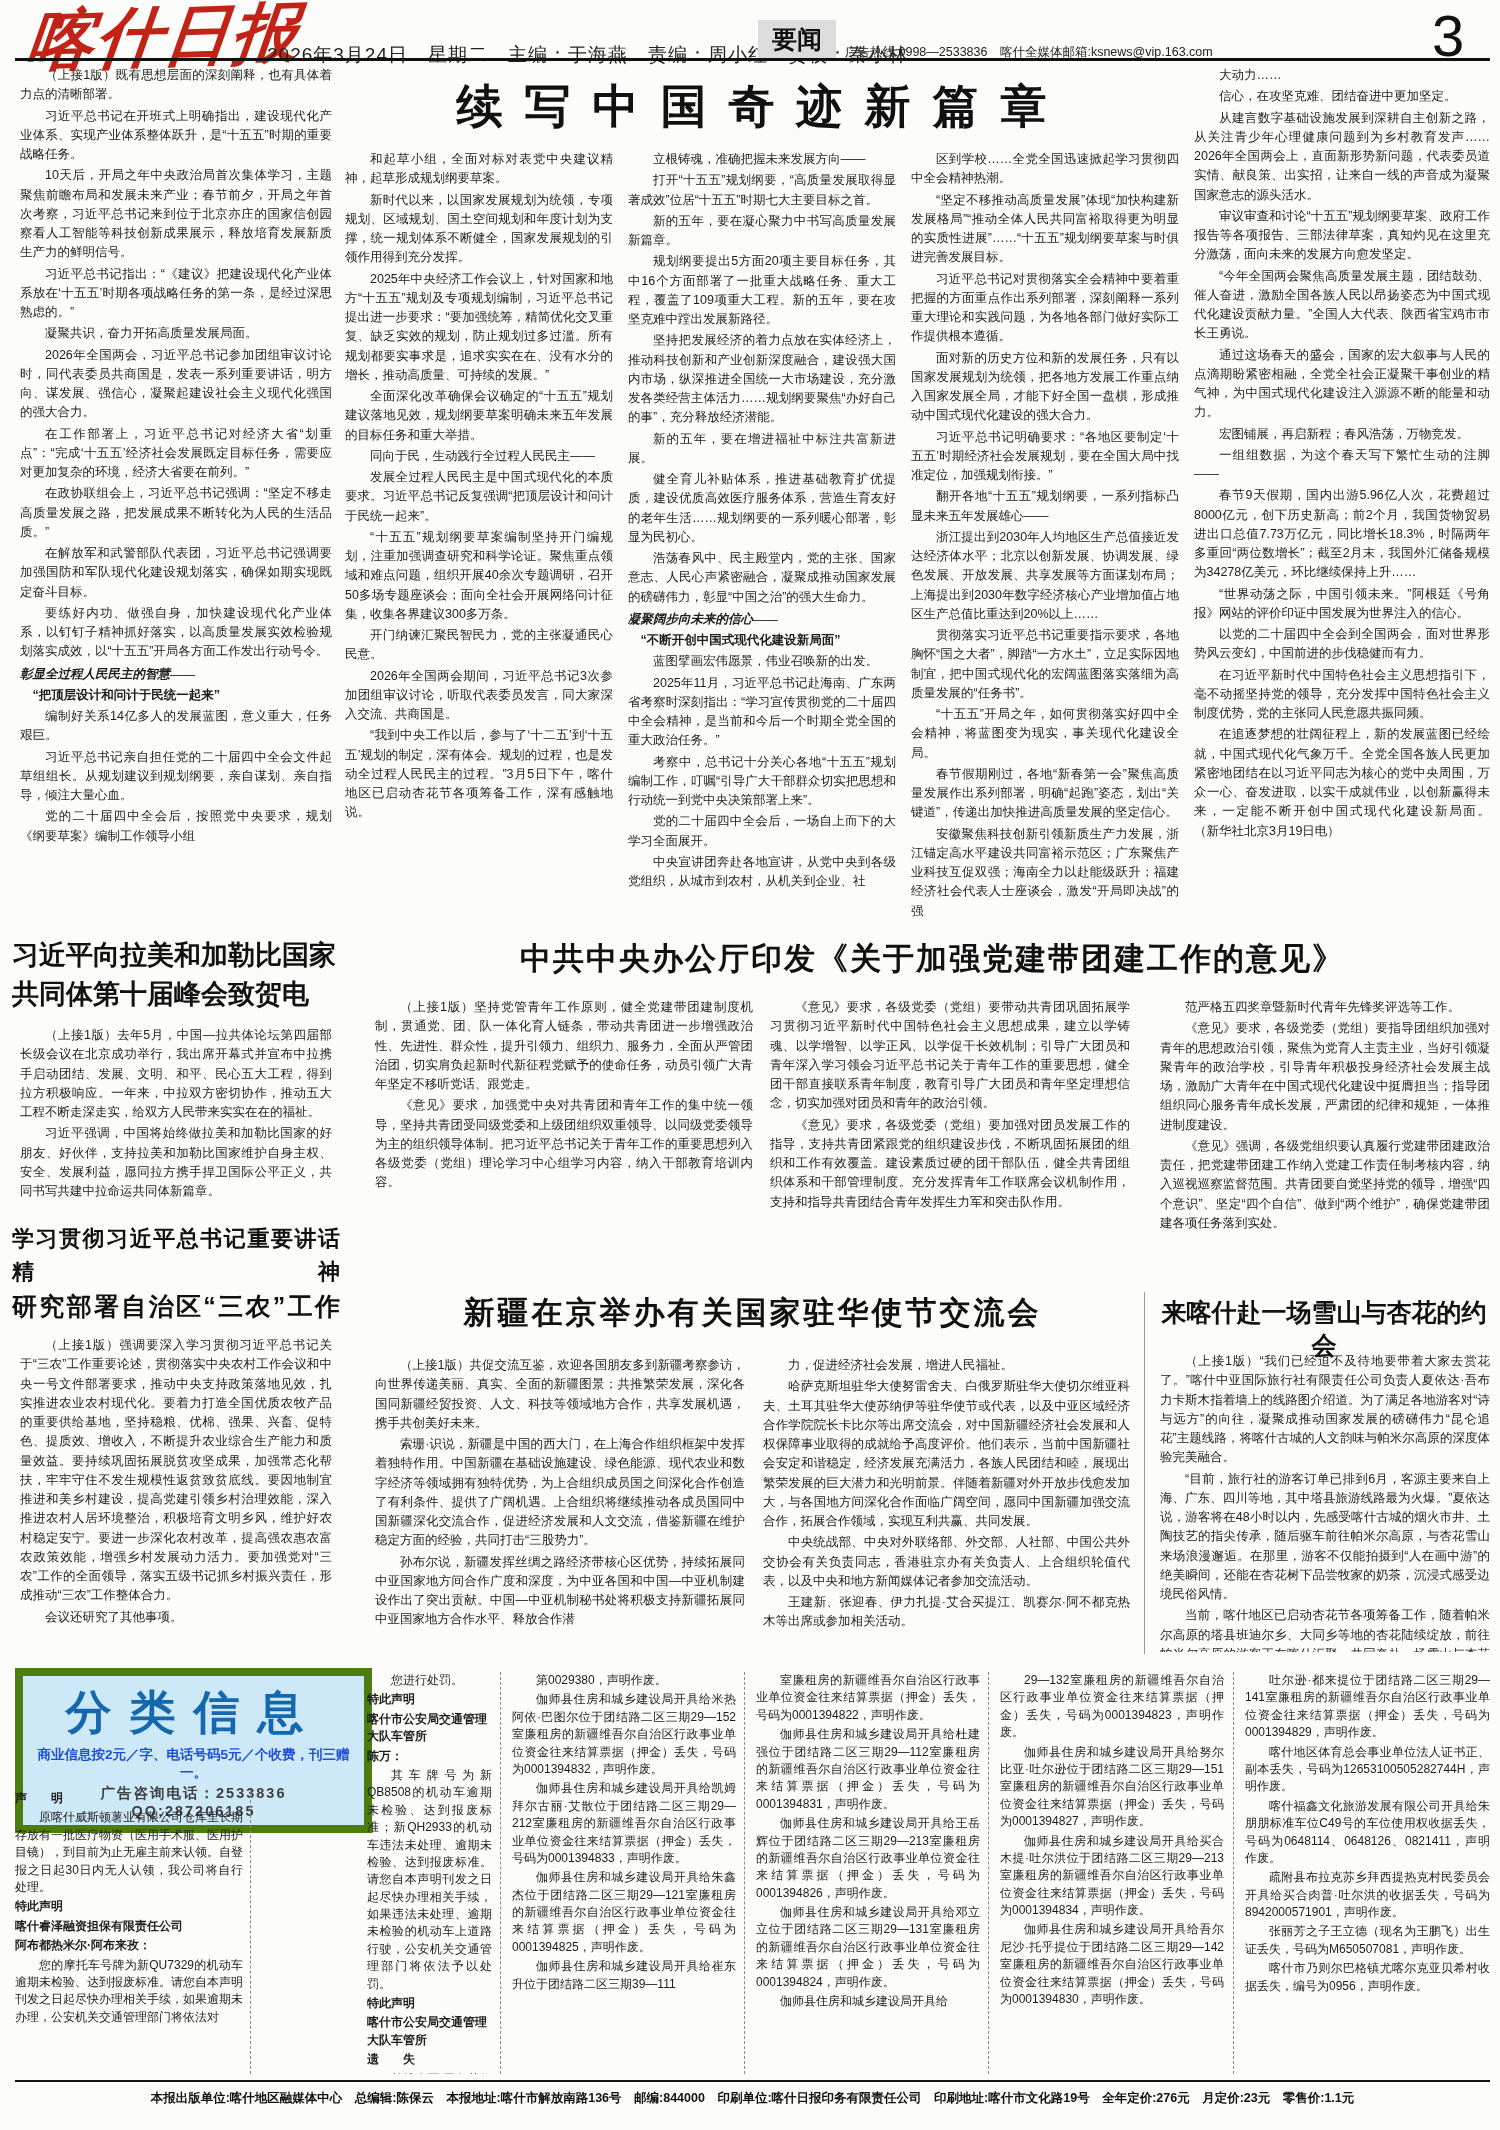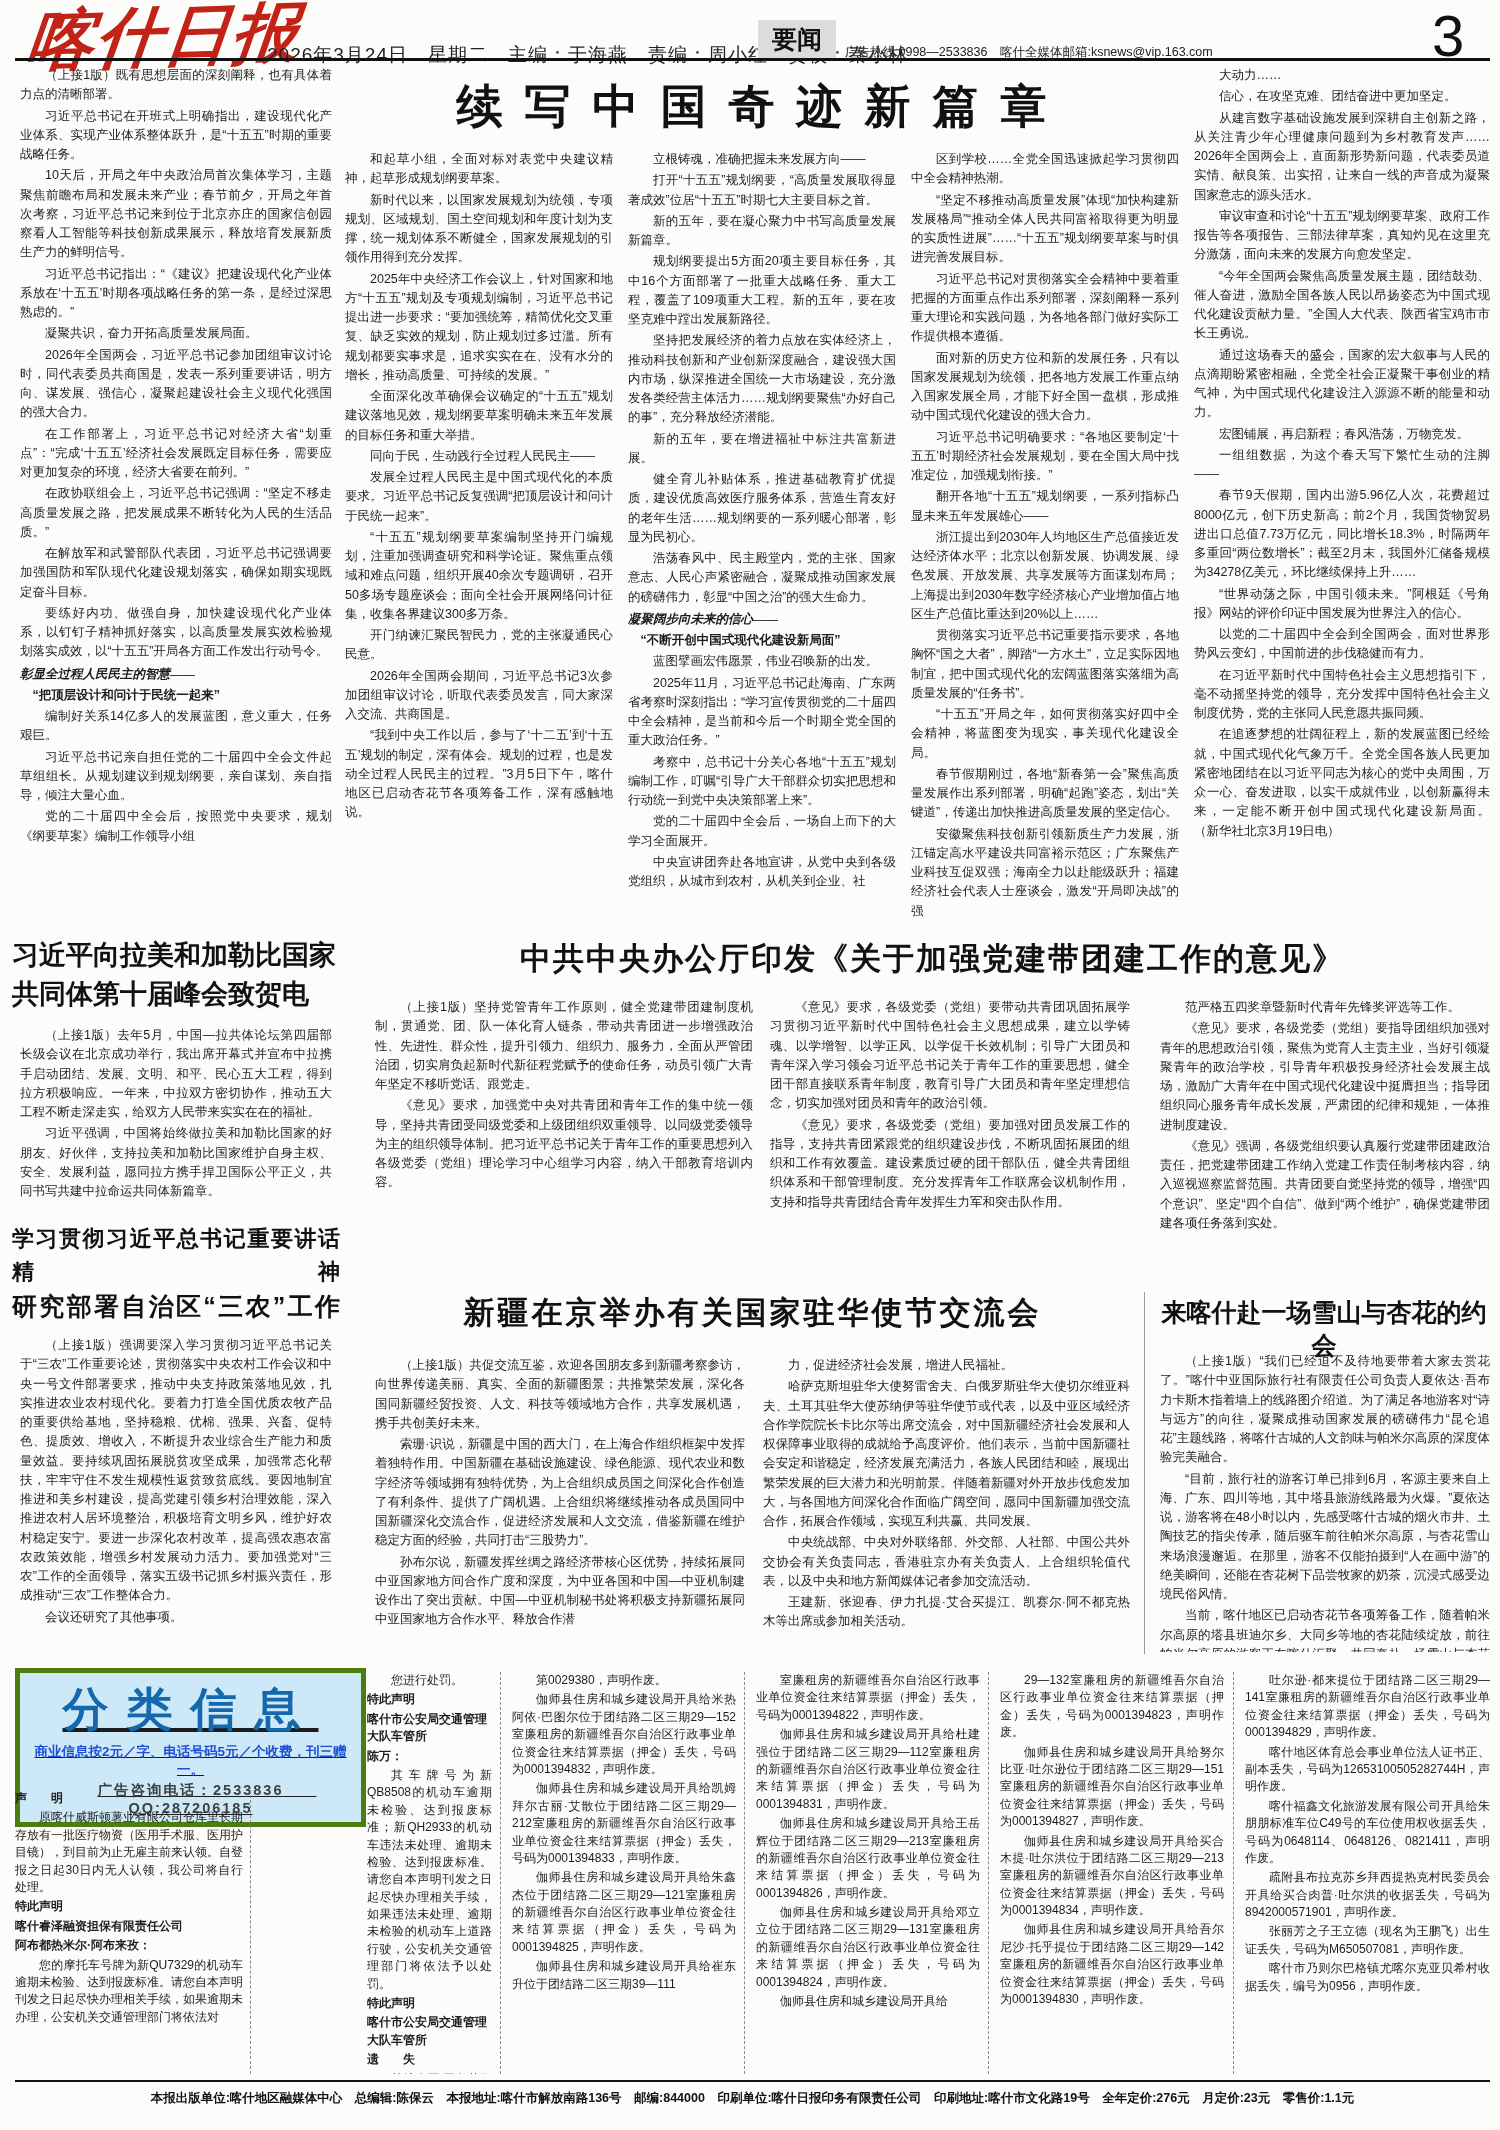--- a/index.html
+++ b/index.html
@@ -24,21 +24,21 @@
   .para{text-indent:2em;text-align:justify;}
   .sh-kai{font-family:"Liberation Serif","DejaVu Serif",serif;font-weight:bold;
           font-style:italic;text-indent:0;margin-top:3px !important;}
   .sh-bold{font-weight:900;text-indent:1em;margin-top:2px !important;}
   .ad-title{font-weight:bold;text-align:left;text-indent:0;}
   .headline{font-weight:900;color:#111;}
   .serifhead{font-family:"Liberation Serif","DejaVu Serif",serif;}
   .vline{width:1px;background:#9a9a9a;}
   .dotline{width:0;border-left:1px dashed #888;}
   
-  .cls-box{left:15px;top:1668px;width:341px;border:5px solid #4d7c0f;background:#cde8f6;text-decoration:underline;}
+  .cls-box{left:15px;top:1668px;width:341px;border:8px solid #4d7c0f;background:#cde8f6;}
   .cls-box .big{text-align:center;font-size:46px;font-weight:900;color:#1668ae;
             letter-spacing:18px;padding:6px 0 2px 0;}
   .cls-box .fee{font-size:13.5px;font-weight:bold;color:#1d4ed8;text-align:center;padding:0 4px 2px 4px;}
   .cls-box .tel{font-size:14.5px;font-weight:bold;color:#404040;text-align:center;
             letter-spacing:2px;padding-bottom:6px;}
   .clscol{font-size:12px;line-height:1.45;}
   
   .footrule{left:15px;top:2080px;width:1475px;height:2px;background:#111;}
   .footer{left:15px;top:2090px;width:1475px;text-align:center;font-size:12.5px;
           font-weight:bold;color:#111;}

